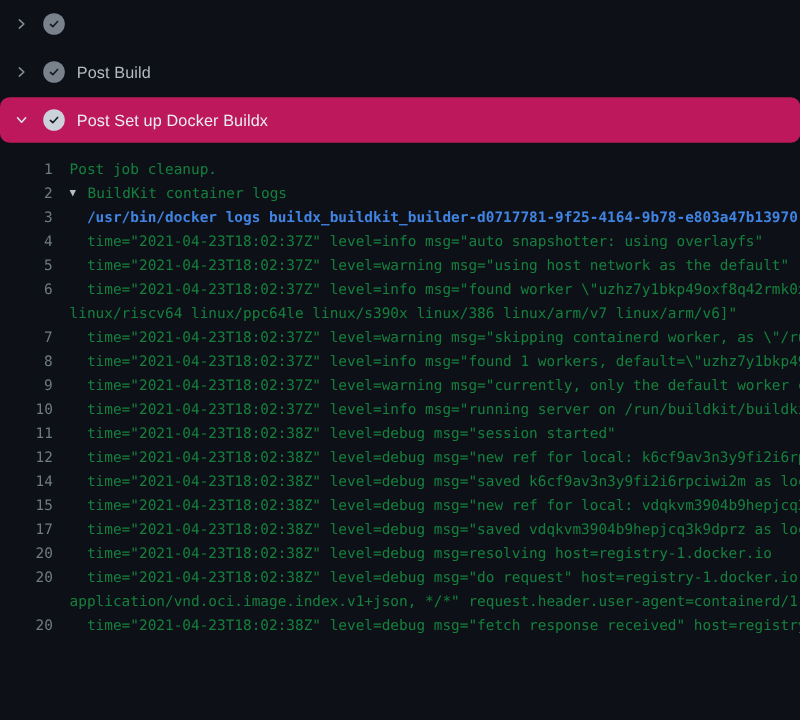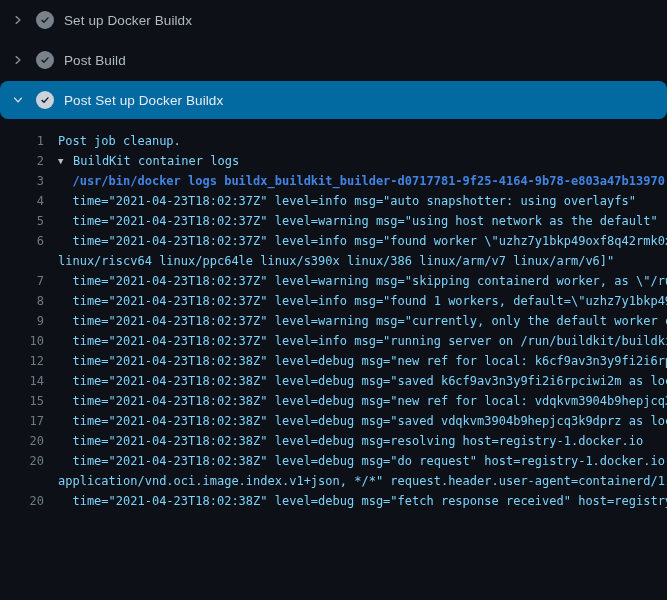--- a/index.html
+++ b/index.html
@@ -17,21 +17,21 @@
   .section-row {
     display: flex;
     align-items: center;
     height: 40px;
     padding-left: 10px;
     cursor: pointer;
   }
   .section-row.expanded {
     height: 38px;
     margin: 1px 0;
-    background: #0369a1;
+    background: #be185d;
     border-radius: 8px;
   }
   .chev {
     width: 16px;
     height: 16px;
     display: flex;
     align-items: center;
     justify-content: center;
     flex: 0 0 16px;
     color: #848c96;
@@ -70,21 +70,21 @@
   }
   .line-number {
     flex: 0 0 44px;
     width: 44px;
     text-align: right;
     color: #6f7a86;
     cursor: pointer;
   }
   .log-text {
     margin-left: 14px;
-    color: #7dd3fc;
+    color: #15803d;
   }
   .log-row.command .log-text {
     color: #4184e4;
     font-weight: bold;
     text-align: right;
   }
   .group-toggle {
     margin-left: 14px;
     width: 15px;
     flex: 0 0 15px;
@@ -105,21 +105,20 @@
       <svg width="12" height="12" viewBox="0 0 16 16">
             <path d="M5.5 3.5 L10.5 8 L5.5 12.5" fill="none" stroke="currentColor" stroke-width="1.8" stroke-linecap="round" stroke-linejoin="round"></path>
           </svg>
     </span>
 
     <span class="status-circle">
       <svg width="10" height="10" viewBox="0 0 16 16">
             <path d="M3.2 8.6 L6.4 11.6 L12.8 4.6" fill="none" stroke="#161c24" stroke-width="2.2" stroke-linecap="round" stroke-linejoin="round"></path>
           </svg>
     </span>
-    <span class="section-label">Set up Docker Buildx</span>
   </div>
 
 
   <div class="section-row">
     <span class="chev chev-right">
       <svg width="12" height="12" viewBox="0 0 16 16">
             <path d="M5.5 3.5 L10.5 8 L5.5 12.5" fill="none" stroke="currentColor" stroke-width="1.8" stroke-linecap="round" stroke-linejoin="round"></path>
           </svg>
     </span>
 
@@ -206,20 +205,25 @@
     
     <span class="log-text">  time="2021-04-23T18:02:37Z" level=warning msg="currently, only the default worker ca</span>
   </div>
 
   <div class="log-row">
     <span class="line-number">10</span>
     
     <span class="log-text">  time="2021-04-23T18:02:37Z" level=info msg="running server on /run/buildkit/buildkit</span>
   </div>
 
+  <div class="log-row">
+    <span class="line-number">11</span>
+    
+    <span class="log-text">  time="2021-04-23T18:02:38Z" level=debug msg="session started"</span>
+  </div>
 
   <div class="log-row">
     <span class="line-number">12</span>
     
     <span class="log-text">  time="2021-04-23T18:02:38Z" level=debug msg="new ref for local: k6cf9av3n3y9fi2i6rpc</span>
   </div>
 
 
   <div class="log-row">
     <span class="line-number">14</span>

